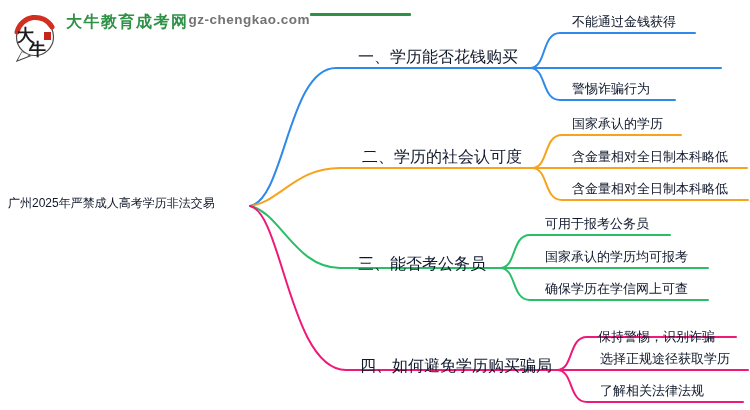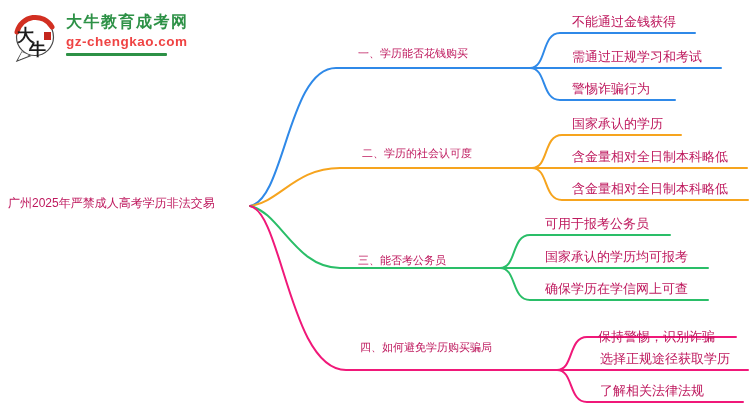--- a/index.html
+++ b/index.html
@@ -4,30 +4,30 @@
 <style>
   * { margin:0; padding:0; box-sizing:border-box; }
   html,body { width:750px; height:410px; }
   body {
     font-family:"Liberation Sans","DejaVu Sans",sans-serif;
     background:#ffffff; overflow:hidden; position:relative;
   }
   .stage { position:absolute; left:0; top:0; width:750px; height:410px; background:#fff; }
   svg.lines { position:absolute; left:0; top:0; }
 
-  .label { position:absolute; white-space:nowrap; color:#be185d; line-height:1.25; }
+  .label { position:absolute; white-space:nowrap; color:#0f172a; line-height:1.25; }
   .root-label   { font-size:12px; letter-spacing:0; }
-  .branch-label { font-size:11px; }
+  .branch-label { font-size:16px; }
   .child-label  { font-size:13px; }
 
   
   .logo { position:absolute; left:12px; top:10px; display:flex; align-items:flex-start; }
-  .logo-text { margin-left:6px; display:flex; flex-direction:column; }
+  .logo-text { margin-left:6px; display:flex; flex-direction:row; }
   .logo-title  { color:#2d9146; font-weight:bold; font-size:16px; letter-spacing:1.5px; line-height:20px; margin-top:2px; }
-  .logo-domain { color:#ef4444; font-weight:bold; font-size:13.5px; letter-spacing:0.5px; line-height:16px; margin-top:2px; }
+  .logo-domain { color:#737373; font-weight:bold; font-size:13.5px; letter-spacing:0.5px; line-height:16px; margin-top:2px; }
   .logo-rule { height:2.5px; background:#2d9146; width:101px; margin-top:3px; border-radius:1px; }
 </style>
 </head>
 <body>
 
 <div class="stage">
 
   <svg class="lines" width="750" height="410" viewBox="0 0 750 410">
 
     <g fill="none" stroke-width="2" stroke-linecap="round" stroke="#2f89e8">
@@ -56,34 +56,33 @@
       <path d="M557,370 C574,370 568,337 587,337 L736,337"></path>
       <path d="M557,370 L748,370"></path>
       <path d="M557,370 C574,370 568,402 587,402 L743,402"></path>
     </g>
   </svg>
 
   <div class="label root-label" style="left:8px; top:196px;">广州2025年严禁成人高考学历非法交易</div>
 
   <div class="label branch-label" style="left:358px; top:47px;">一、学历能否花钱购买</div>
   <div class="label child-label" style="left:572px; top:14px;">不能通过金钱获得</div>
-  <div class="label child-label" style="left:572px; top:49px;">需通过正规学习和考试</div>
   <div class="label child-label" style="left:572px; top:81px;">警惕诈骗行为</div>
 
   <div class="label branch-label" style="left:362px; top:147px;">二、学历的社会认可度</div>
   <div class="label child-label" style="left:572px; top:116px;">国家承认的学历</div>
   <div class="label child-label" style="left:572px; top:149px;">含金量相对全日制本科略低</div>
   <div class="label child-label" style="left:572px; top:181px;">含金量相对全日制本科略低</div>
 
   <div class="label branch-label" style="left:358px; top:247px;margin-top:7px;">三、能否考公务员</div>
   <div class="label child-label" style="left:545px; top:216px;">可用于报考公务员</div>
   <div class="label child-label" style="left:545px; top:281px;">确保学历在学信网上可查</div>
   <div class="label child-label" style="left:545px; top:249px;">国家承认的学历均可报考</div>
 
-  <div class="label branch-label" style="left:360px; top:341px;text-align:center;">四、如何避免学历购买骗局</div>
+  <div class="label branch-label" style="left:360px; top:356px;text-align:center;">四、如何避免学历购买骗局</div>
   <div class="label child-label" style="left:598px; top:318px;margin-top:11px;">保持警惕，识别诈骗</div>
   <div class="label child-label" style="left:600px; top:351px;">选择正规途径获取学历</div>
   <div class="label child-label" style="left:600px; top:383px;">了解相关法律法规</div>
 
   <div class="logo">
     <svg width="48" height="52" viewBox="0 0 48 52">
       <circle cx="23" cy="27" r="18.5" fill="#ffffff" stroke="#4a4a4a" stroke-width="1.2"></circle>
       <polygon points="10,42 5,51 18,46" fill="#ffffff" stroke="#4a4a4a" stroke-width="1.2"></polygon>
       <polygon points="10,42 6,50 17,45" fill="#ffffff"></polygon>
       <path d="M5,22 A19,19 0 0 1 40,17" fill="none" stroke="#d22f21" stroke-width="5" stroke-linecap="round"></path>

